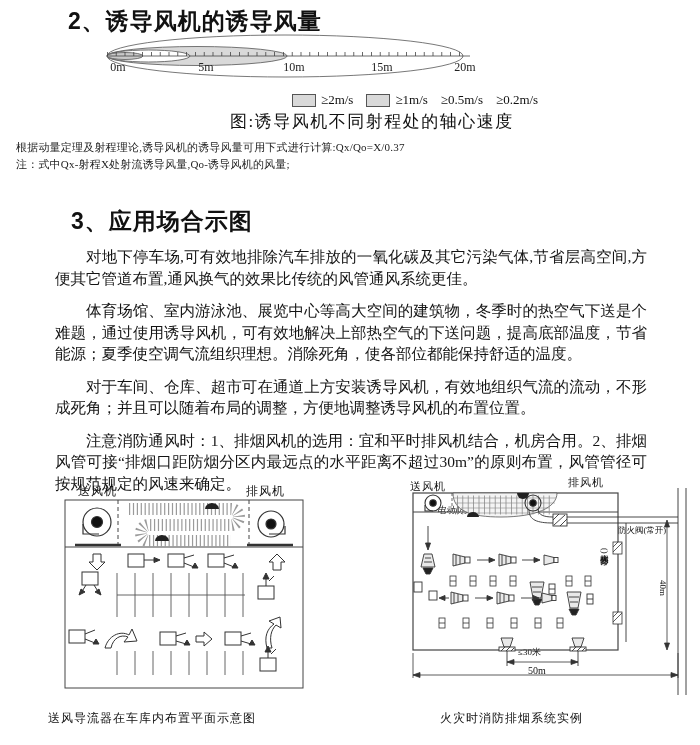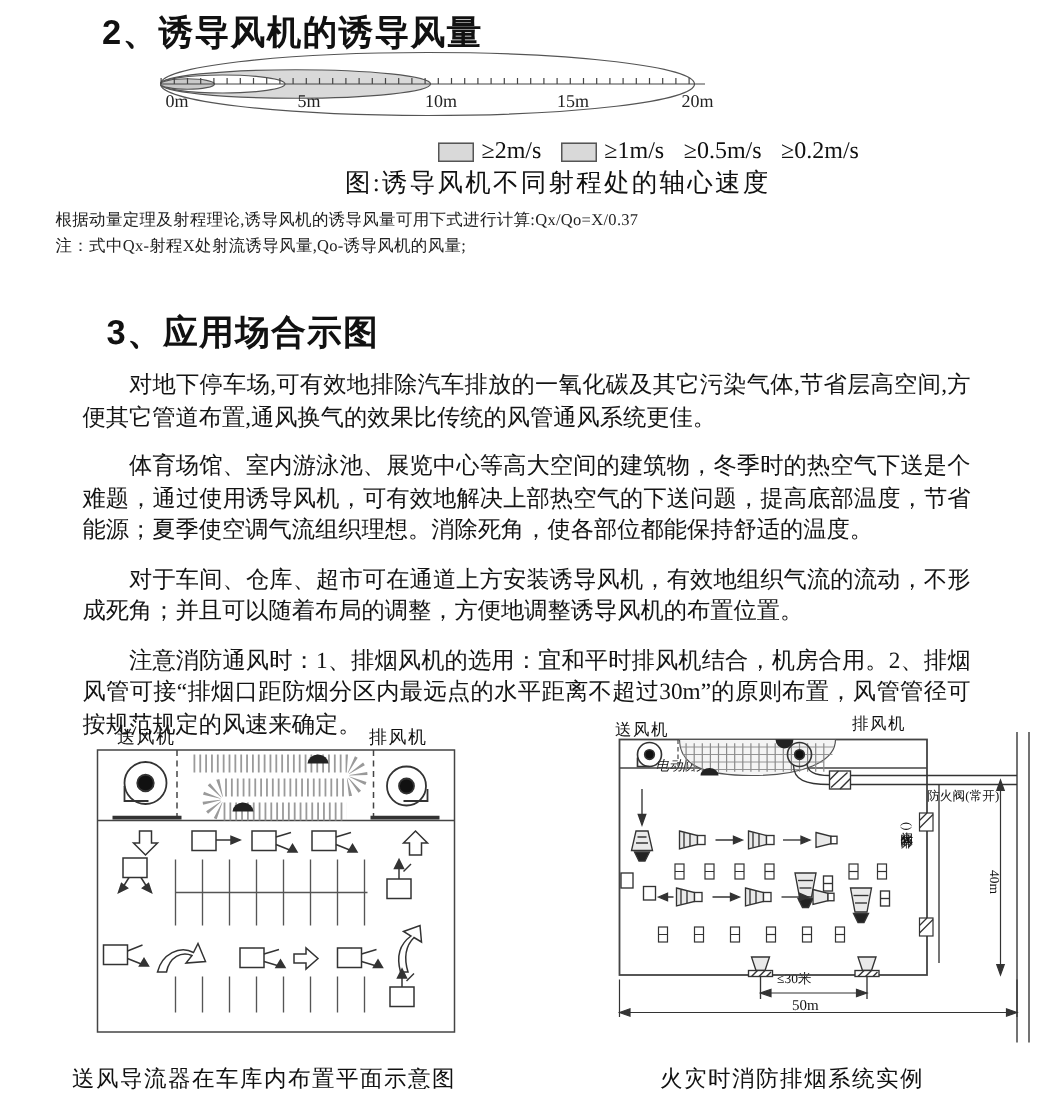--- a/index.html
+++ b/index.html
@@ -3,27 +3,27 @@
 <meta charset="utf-8">
 <style>
   html,body{margin:0;padding:0;}
   body{
     width:700px;height:745px;background:#ffffff;position:relative;overflow:hidden;
     font-family:"Liberation Serif", serif;color:#1a1a1a;
   }
   .abs{position:absolute;}
   .h-title{font-family:"Liberation Sans", sans-serif;font-weight:bold;font-size:23px;color:#111;letter-spacing:1px;}
   .fig-caption{font-size:17px;letter-spacing:1.5px;color:#111;}
-  .legend{display:flex;align-items:flex-end;gap:13px;font-size:16px;color:#111;}
+  .legend{display:flex;align-items:flex-end;gap:13px;font-size:13px;color:#111;}
   .legend .item{display:flex;align-items:center;gap:5px;}
   .swatch{width:24px;height:13px;background:#d9d9d9;border:1px solid #555;box-sizing:border-box;}
   .notes{font-size:11px;line-height:17px;color:#222;letter-spacing:0.2px;}
   .paras{width:592px;}
   .paras p{margin:0 0 11px 0;font-size:15.5px;line-height:21.5px;text-indent:2em;text-align:justify;color:#141414;}
-  .diag-caption{font-size:15px;letter-spacing:1px;color:#111;}
+  .diag-caption{font-size:12px;letter-spacing:1px;color:#111;}
   .dlabel{font-size:12px;color:#111;letter-spacing:1px;}
   .slabel{font-size:9px;color:#111;white-space:nowrap;}
   .vtext{writing-mode:vertical-rl;text-orientation:mixed;font-size:8.5px;color:#111;line-height:9px;}
   svg{display:block;}
 </style>
 </head>
 <body>
 
 <div class="abs h-title" style="left:68px;top:6px;">2、诱导风机的诱导风量</div>
 
@@ -53,21 +53,21 @@
   <div class="item">
     <span>≥0.5m/s</span>
   </div>
   <div class="item">
     <span>≥0.2m/s</span>
   </div>
 </div>
 
 <div class="abs fig-caption" style="left:230px;top:110px;">图:诱导风机不同射程处的轴心速度</div>
 
-<div class="abs notes" style="left:37px;top:139px;">
+<div class="abs notes" style="left:16px;top:139px;">
   <div>根据动量定理及射程理论,诱导风机的诱导风量可用下式进行计算:Qx/Qo=X/0.37</div>
   <div>注：式中Qx-射程X处射流诱导风量,Qo-诱导风机的风量;</div>
 </div>
 
 <div class="abs h-title" style="left:71px;top:206px;">3、应用场合示图</div>
 
 <div class="abs paras" style="left:55px;top:234px;margin-top:12px;">
   <p>对地下停车场,可有效地排除汽车排放的一氧化碳及其它污染气体,节省层高空间,方便其它管道布置,通风换气的效果比传统的风管通风系统更佳。</p>
   <p>体育场馆、室内游泳池、展览中心等高大空间的建筑物，冬季时的热空气下送是个难题，通过使用诱导风机，可有效地解决上部热空气的下送问题，提高底部温度，节省能源；夏季使空调气流组织理想。消除死角，使各部位都能保持舒适的温度。</p>
   <p>对于车间、仓库、超市可在通道上方安装诱导风机，有效地组织气流的流动，不形成死角；并且可以随着布局的调整，方便地调整诱导风机的布置位置。</p>

